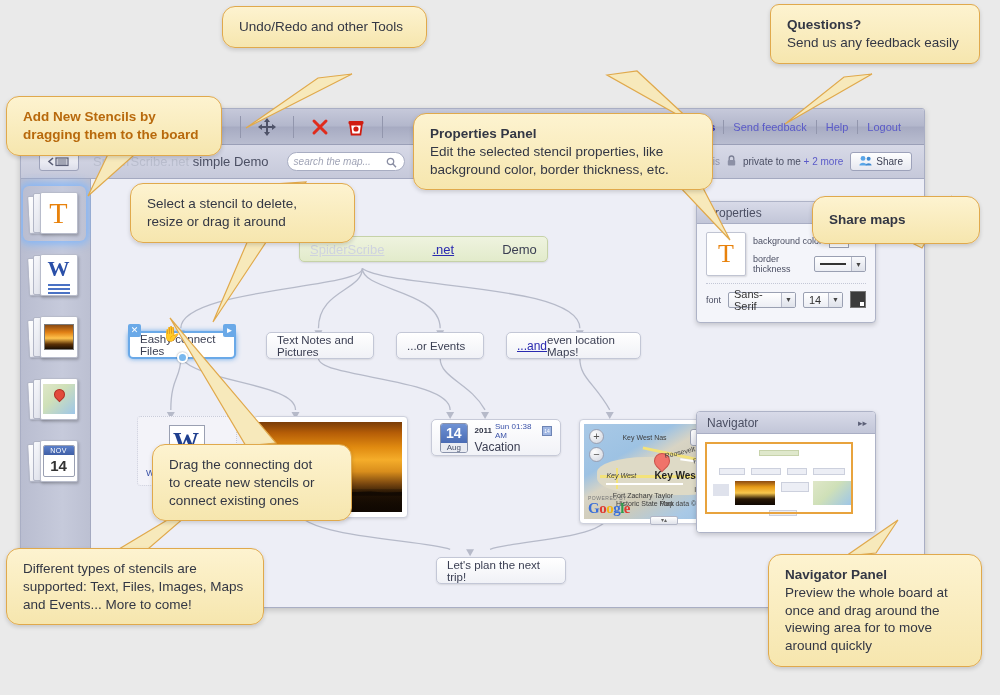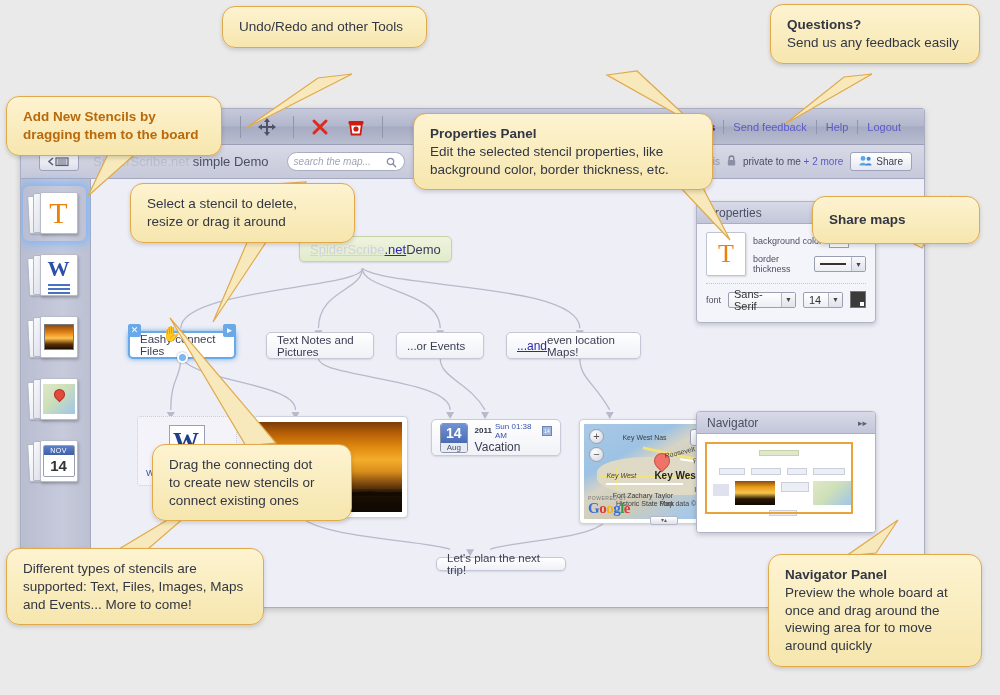--- a/index.html
+++ b/index.html
@@ -554,21 +554,21 @@
             <path d="M486 152 L494 152 L490 159 Z"></path>
             <path d="M76 234 L84 234 L80 241 Z"></path>
             <path d="M201 234 L209 234 L205 241 Z"></path>
             <path d="M356 234 L364 234 L360 241 Z"></path>
             <path d="M391 234 L399 234 L395 241 Z"></path>
             <path d="M516 234 L524 234 L520 241 Z"></path>
             <path d="M376 372 L384 372 L380 379 Z"></path>
           </g>
         </svg>
 
-        <div class="node root" style="left:208px; top:212px; height:26px; transform:translateY(-155px);">
+        <div class="node root" style="left:208px; top:212px; height:26px; transform:translateY(-155px);gap:48px;">
           <span class="dim">SpiderScribe</span>
             <span class="link">.net</span>
             <span> Demo</span>
         </div>
 
         <div class="node selected" style="left:37px; top:152px; width:108px; height:28px;">
           <span class="node-handle-x">✕</span>
           <span class="node-handle-r">►</span>
           <span class="cursor-hand">✋</span>
           <span style="font-size:11.5px">Eashy connect Files</span>
@@ -581,21 +581,21 @@
 
         <div class="node" style="left:305px; top:153px; width:88px; height:27px;">
           <span style="font-size:11.5px">...or Events</span>
         </div>
 
         <div class="node" style="left:415px; top:153px; width:135px; height:27px;">
           <span class="link">...and</span>
             <span style="font-size:11.5px"> even location Maps!</span>
         </div>
 
-        <div class="node" style="left:345px; top:378px; width:130px; height:14px; justify-content:center;">
+        <div class="node" style="left:345px; top:378px; width:130px; height:27px; justify-content:center;">
           <span style="font-size:11.5px">Let's plan the next trip!</span>
         </div>
 
         <div class="filenode" style="left:46px; top:237px; width:100px; height:70px;">
           <div class="wicon">
             <div class="page"></div>
             <div class="wbig">W</div>
             <div class="tag">DOC</div>
           </div>
           <div class="label">Word Document.doc</div>
@@ -733,21 +733,21 @@
       <path d="M114 552 L148 549 L214 492 Z"></path>
       <path d="M846 556 L876 553 L898 520 Z"></path>
     </g>
   </svg>
 
   <div class="callout" style="left:222px; top:6px; width:205px;">
     <span>Undo/Redo and other Tools</span>
   </div>
 
 
-  <div class="callout" style="left:770px; top:4px; width:210px;">
+  <div class="callout" style="left:770px; top:4px; width:210px;border-radius:9px;">
     <span class="ttl">Questions?</span>
     <span>Send us any feedback easily</span>
   </div>
 
   <div class="callout accent" style="left:6px; top:96px; width:216px;">
     <span>Add New Stencils by</span><br>
     <span>dragging them  to the board</span>
   </div>
 
   <div class="callout" style="left:413px; top:113px; width:300px;">

